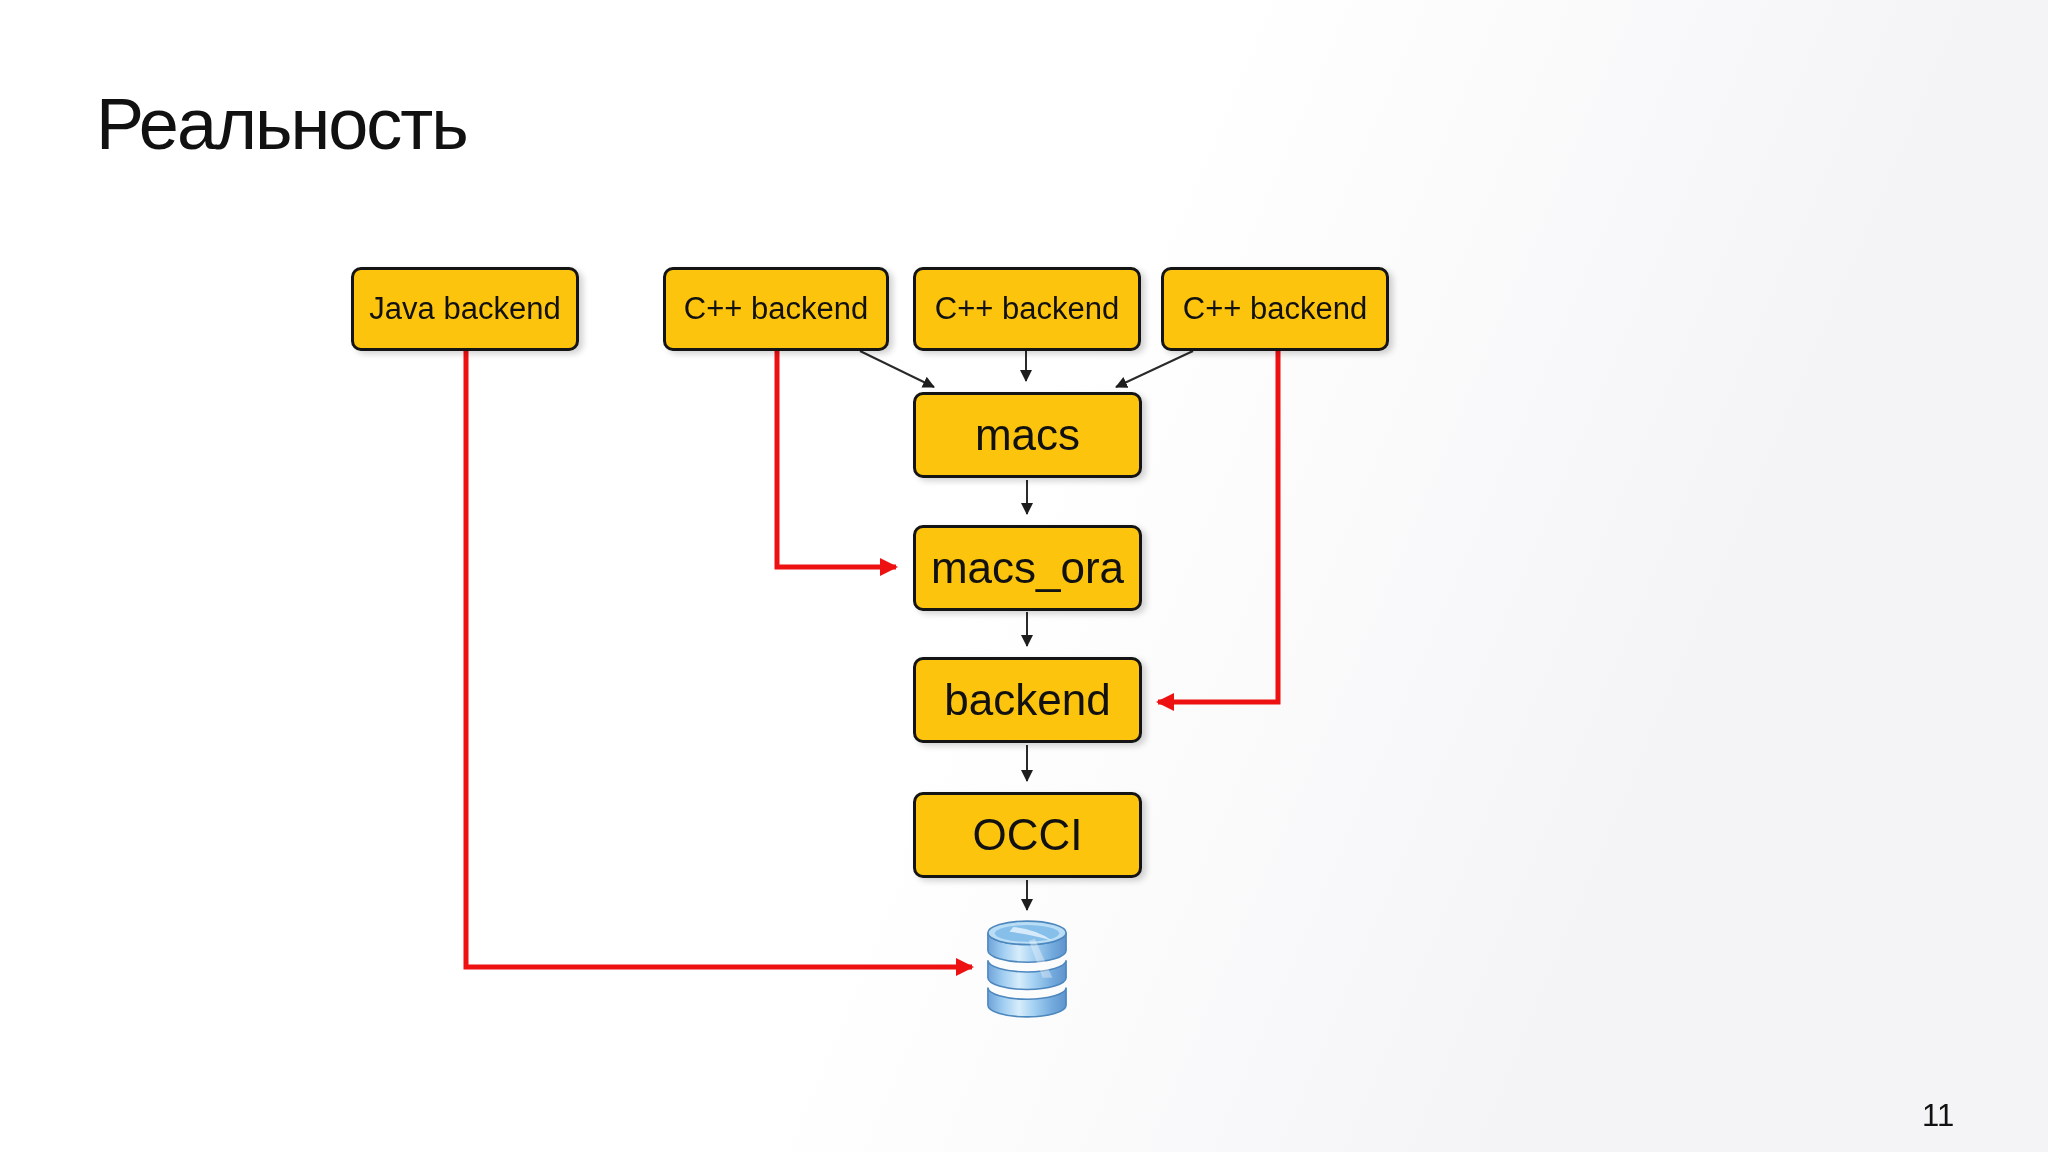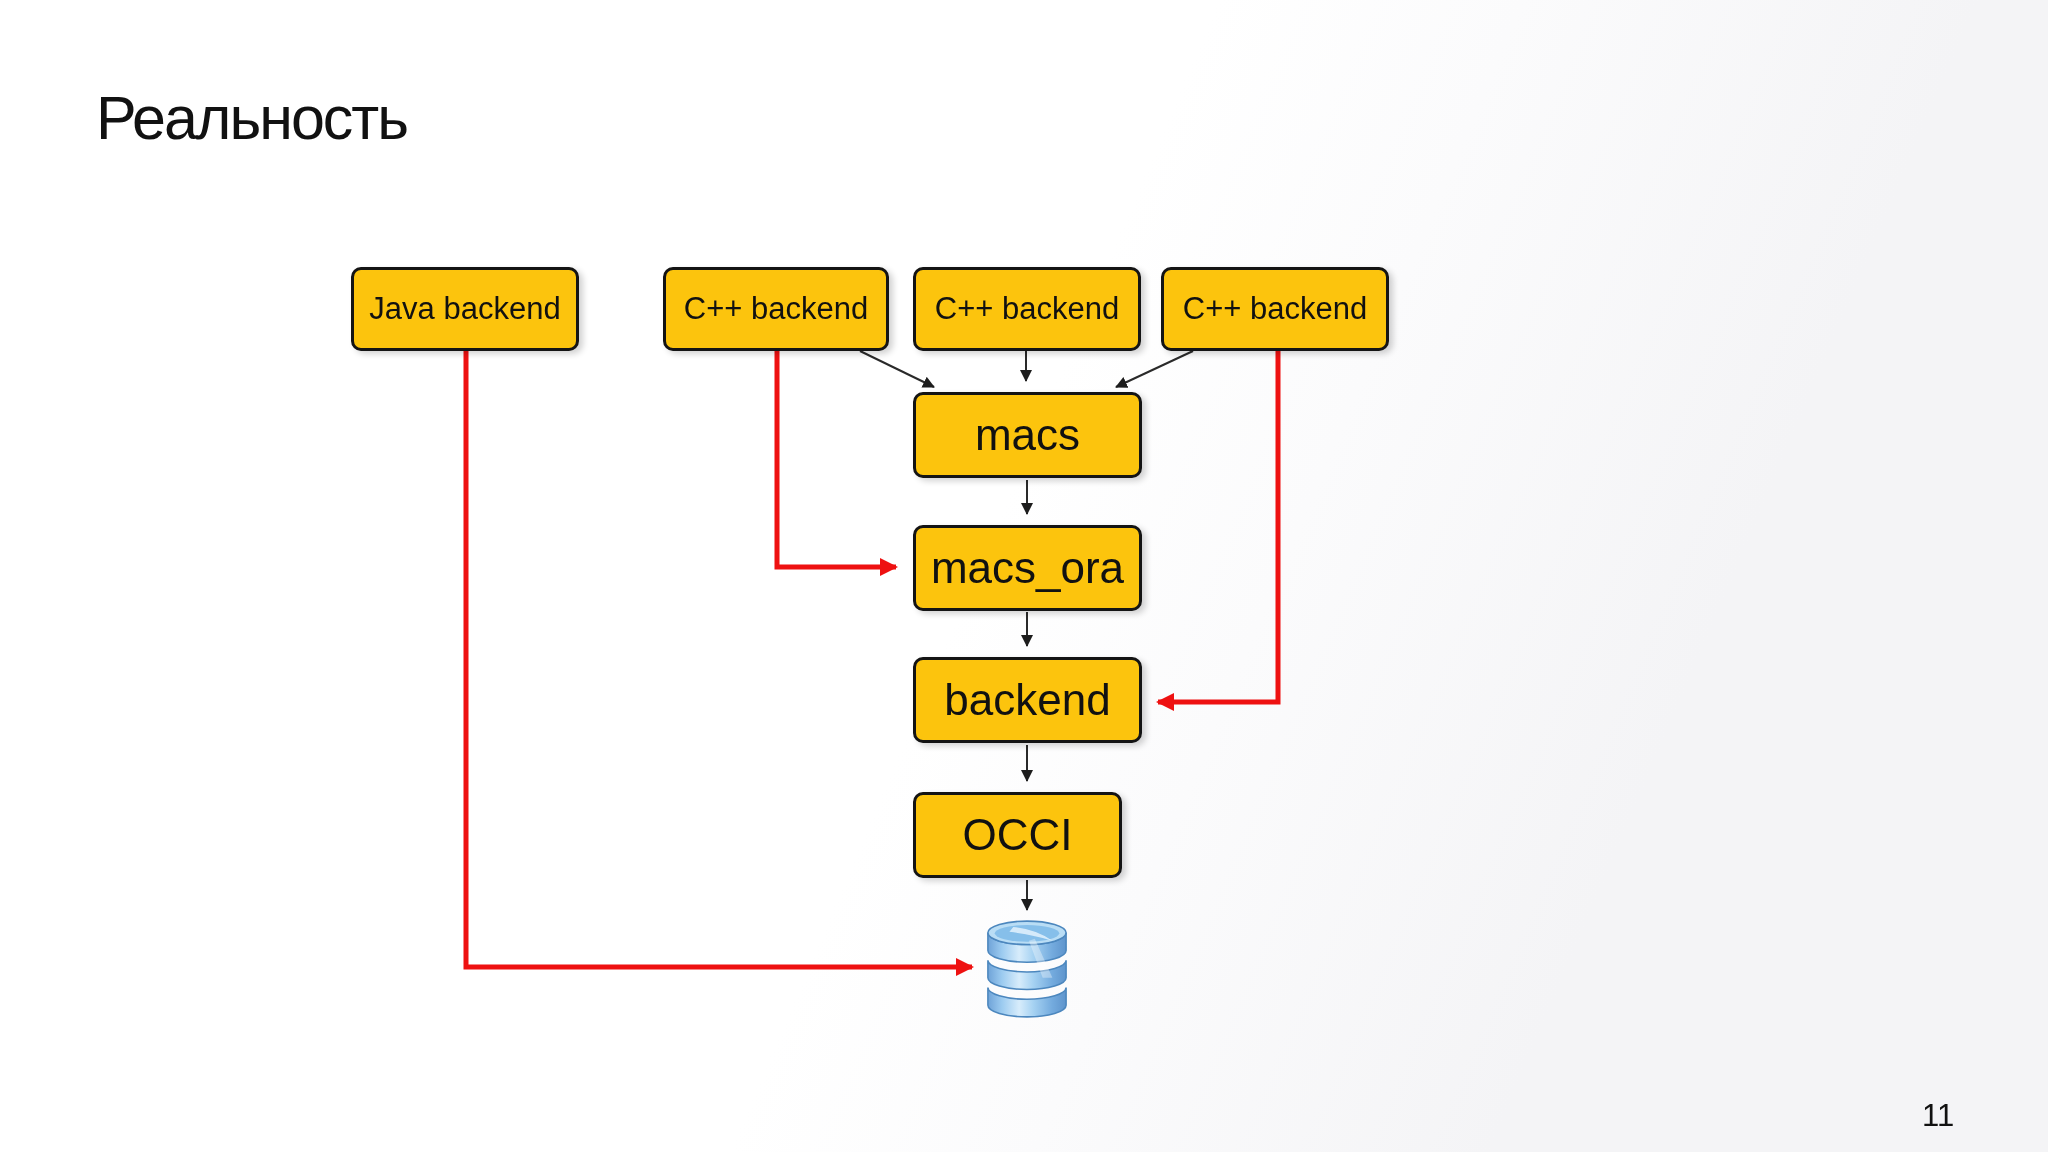--- a/index.html
+++ b/index.html
@@ -15,21 +15,21 @@
   body{font-family:"Liberation Sans","DejaVu Sans",sans-serif;background:#e9e9e9;}
   .slide{
     position:relative;
     width:2048px;height:1152px;
     background:linear-gradient(113deg,var(--bg) 48%, #fbfbfc 60%, var(--bg-shade) 78%);
     overflow:hidden;
   }
   .slide-title{
     position:absolute;left:96px;top:88px;
     margin:0;
-    font-size:61px;font-weight:400;letter-spacing:-2px;
+    font-size:72px;font-weight:400;letter-spacing:-2px;
     color:var(--text-color);
     line-height:1.0;
   }
   .edges{position:absolute;left:0;top:0;width:2048px;height:1152px;}
   .node{
     position:absolute;
     background:var(--node-fill);
     border:3px solid var(--node-border);
     border-radius:10px;
     box-sizing:border-box;
@@ -95,21 +95,21 @@
 
   <div class="node row-col" style="left:913px;top:525px;width:229px;height:86px">
     <span>macs_ora</span>
   </div>
   <div class="node row-col" style="left:913px;top:392px;width:229px;height:86px">
     <span>macs</span>
   </div>
   <div class="node row-col" style="left:913px;top:657px;width:229px;height:86px">
     <span>backend</span>
   </div>
-  <div class="node row-col" style="left:913px;top:792px;width:209px;height:86px">
+  <div class="node row-col" style="left:913px;top:792px;width:229px;height:86px">
     <span>OCCI</span>
   </div>
 
   <svg class="db-icon" width="86" height="102" viewBox="0 0 88 102">
     <defs>
       <linearGradient id="cylGrad" x1="0" y1="0" x2="1" y2="0">
         <stop offset="0" stop-color="#6FA3D8"></stop>
         <stop offset="0.18" stop-color="#9CCBF0"></stop>
         <stop offset="0.40" stop-color="#D7ECFB"></stop>
         <stop offset="0.58" stop-color="#A6D2F2"></stop>

